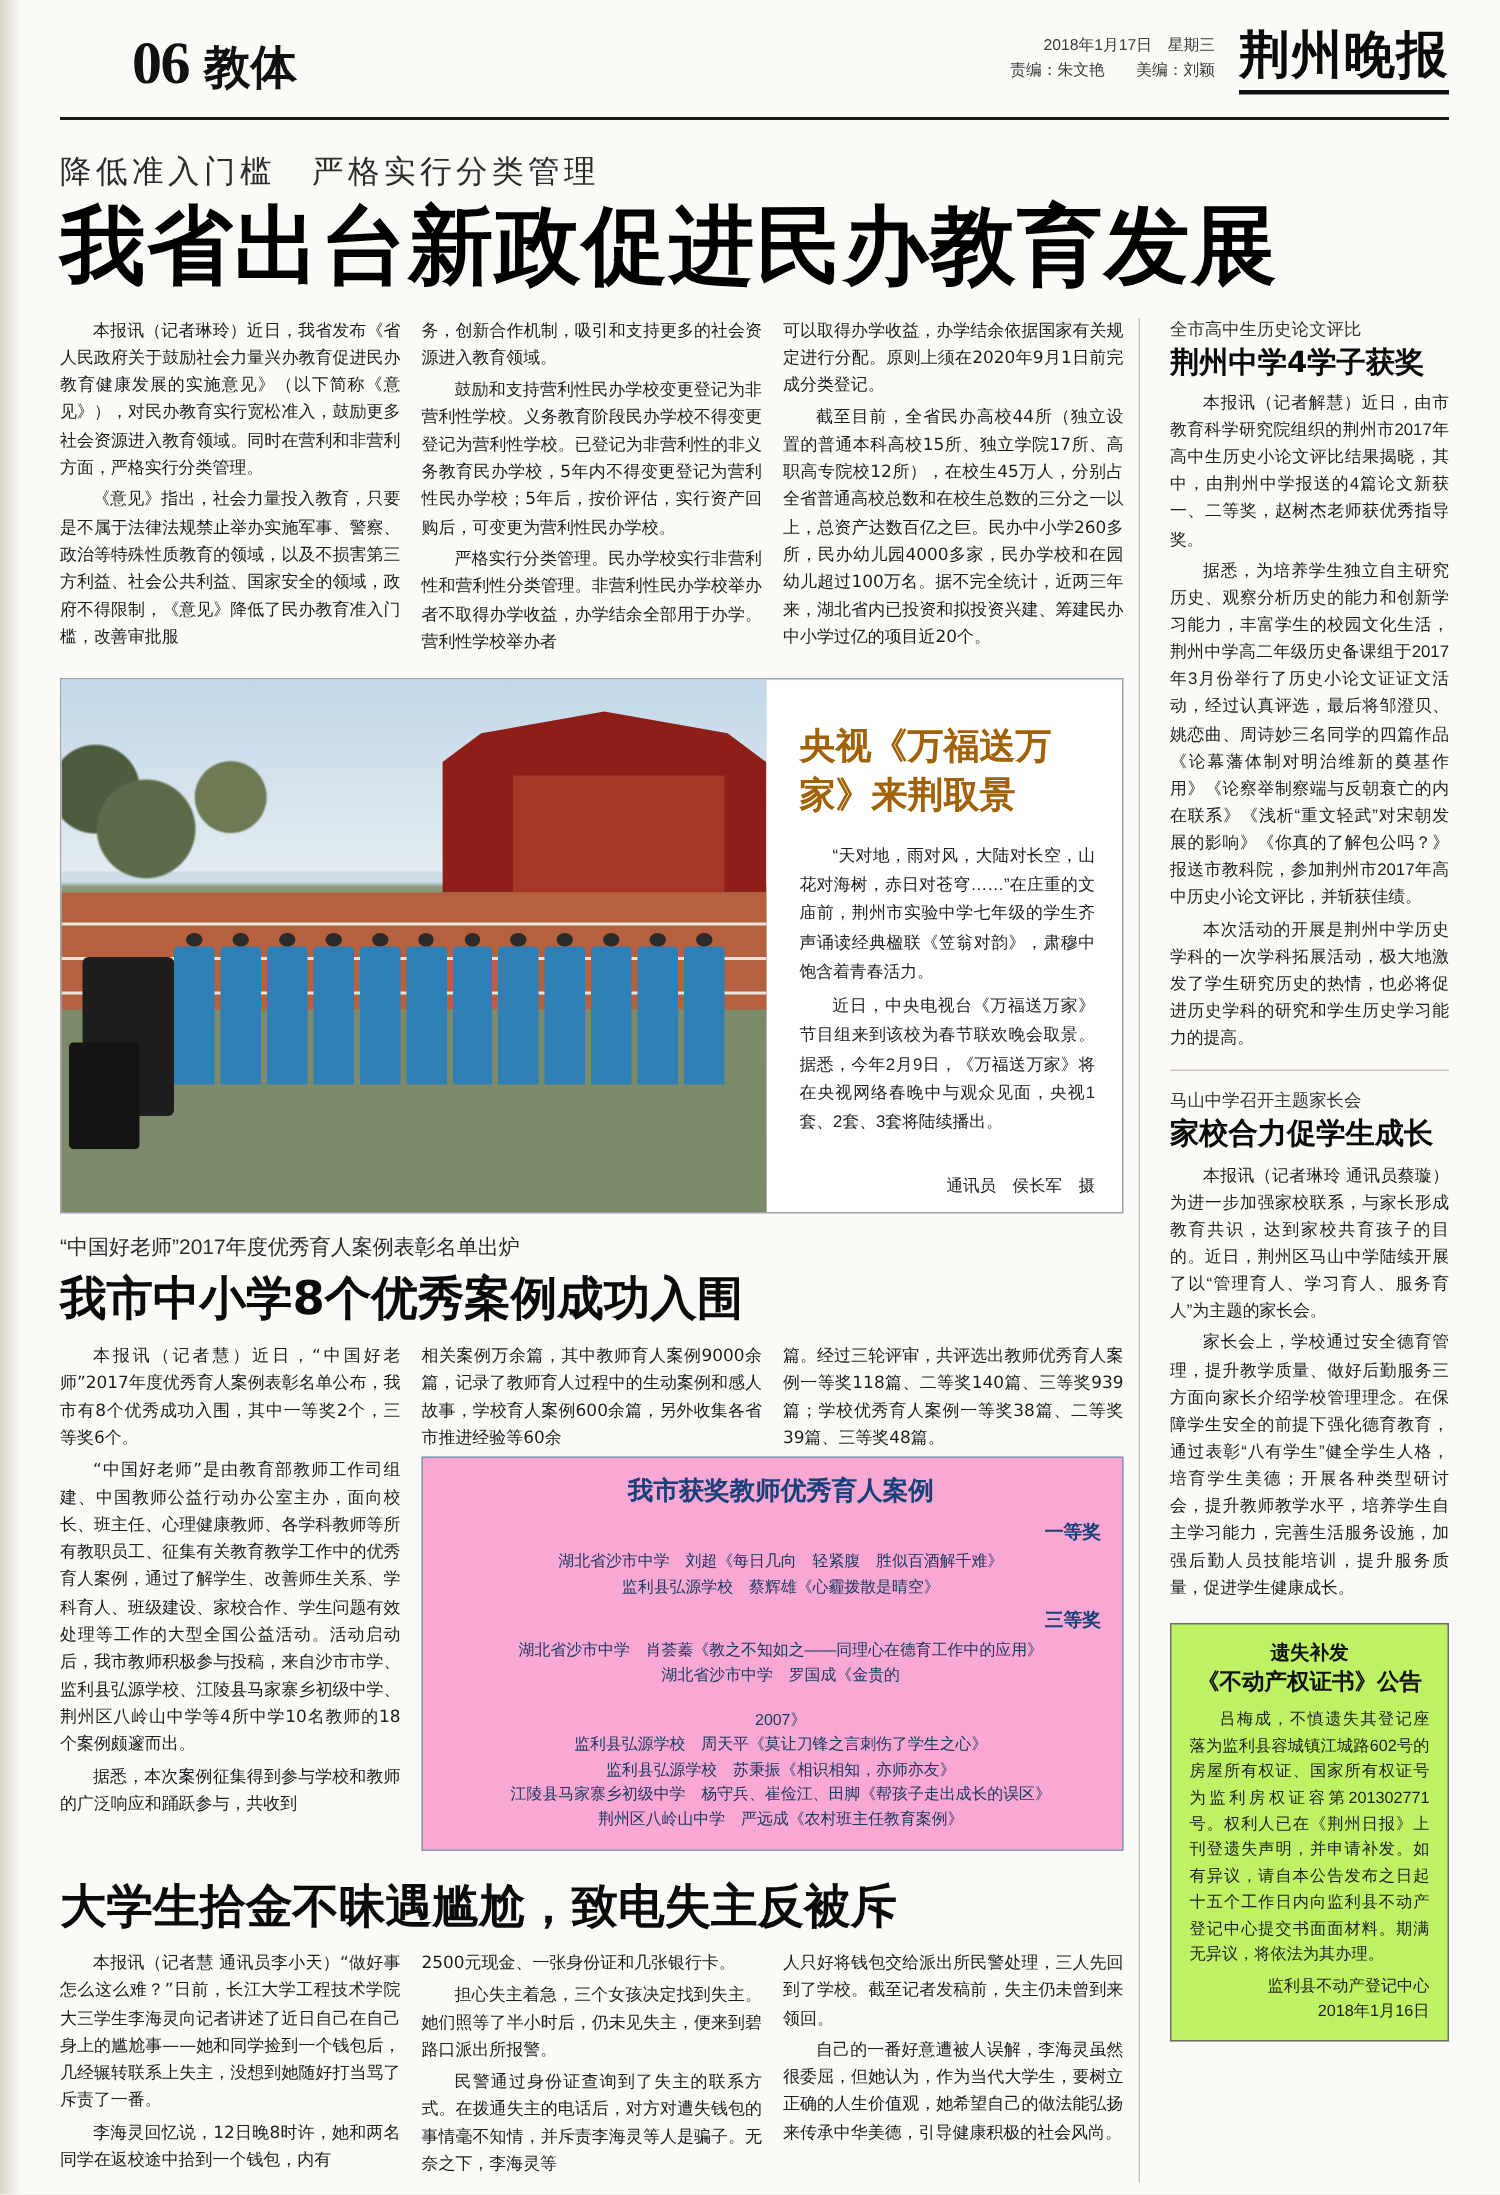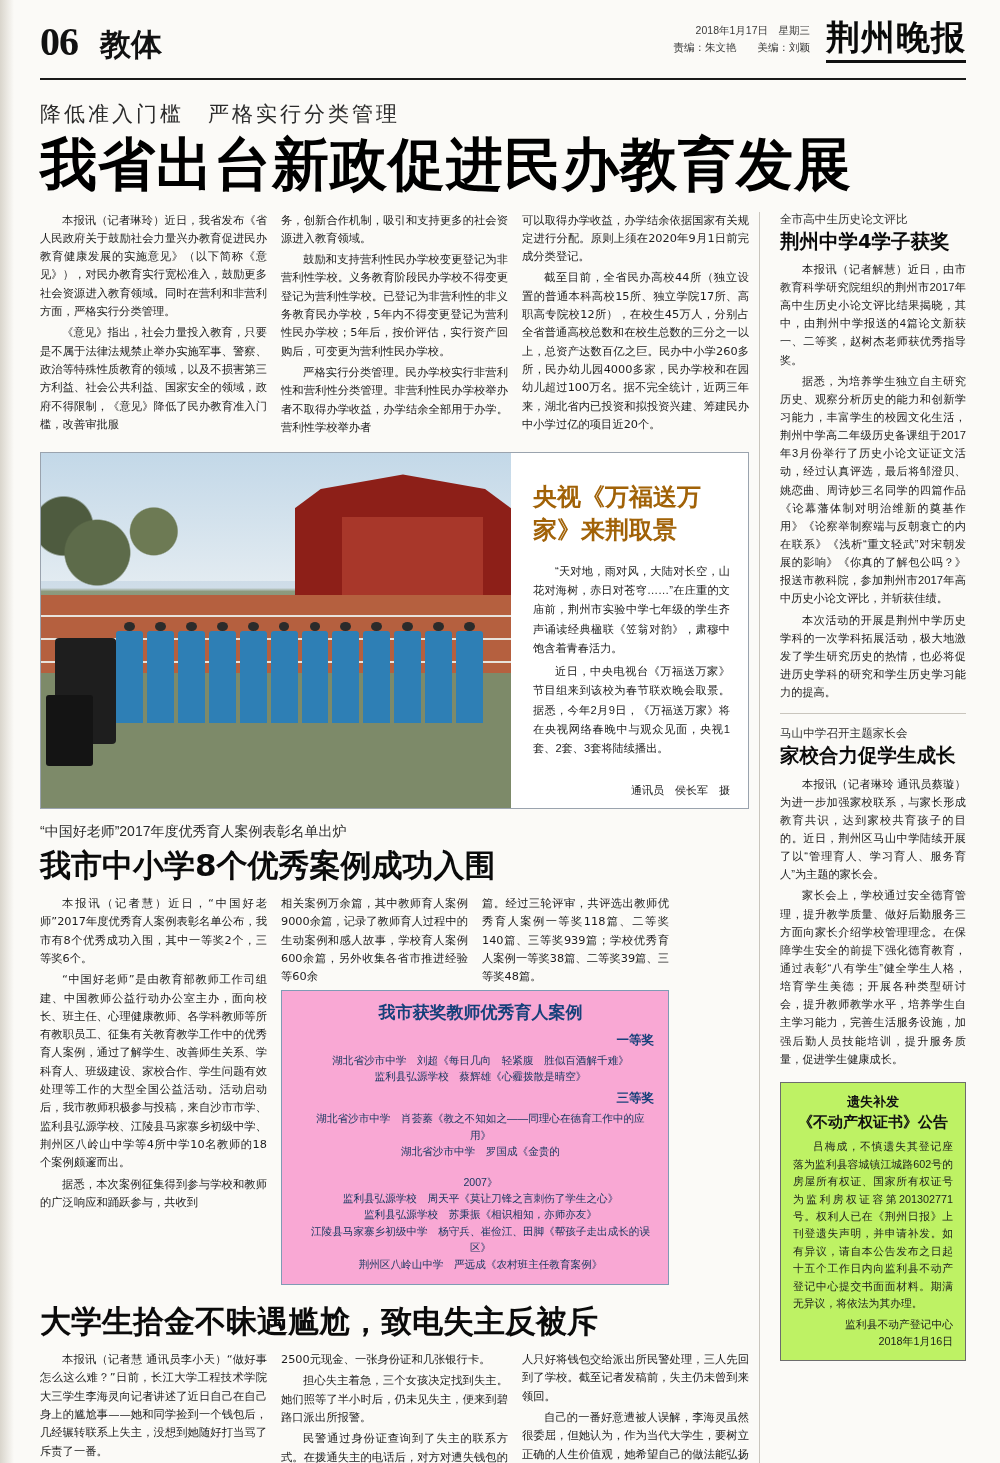--- a/index.html
+++ b/index.html
@@ -26,21 +26,21 @@
   }
   
   .masthead {
     position: relative;
     padding: 18px 34px 6px 40px;
     display: flex;
     align-items: flex-start;
     justify-content: space-between;
   }
   .folio {
-    display: flex; align-items: baseline; gap: 22px;
+    display: flex; align-items: baseline; gap: 10px; margin-left: 48px;
   }
   .folio-num {
     font-size: 40px; font-weight: bold; color: #111; letter-spacing: -1px;
     font-family: "Liberation Serif", serif;
   }
   .folio-sec {
     font-size: 31px; font-weight: bold; color: #111;
     font-family: "DejaVu Sans", sans-serif;
   }
   .masthead-right { display: flex; align-items: flex-start; gap: 16px; }
@@ -254,21 +254,21 @@
 
       <div class="sub-shoulder">“中国好老师”2017年度优秀育人案例表彰名单出炉</div>
       <div class="sub-headline">我市中小学8个优秀案例成功入围</div>
 
       <div class="cols3">
         <div class="c">
           <p class="t ind">本报讯（记者慧）近日，“中国好老师”2017年度优秀育人案例表彰名单公布，我市有8个优秀成功入围，其中一等奖2个，三等奖6个。</p>
           <p class="t ind">“中国好老师”是由教育部教师工作司组建、中国教师公益行动办公室主办，面向校长、班主任、心理健康教师、各学科教师等所有教职员工、征集有关教育教学工作中的优秀育人案例，通过了解学生、改善师生关系、学科育人、班级建设、家校合作、学生问题有效处理等工作的大型全国公益活动。活动启动后，我市教师积极参与投稿，来自沙市市学、监利县弘源学校、江陵县马家寨乡初级中学、荆州区八岭山中学等4所中学10名教师的18个案例颇邃而出。</p>
           <p class="t ind">据悉，本次案例征集得到参与学校和教师的广泛响应和踊跃参与，共收到</p>
         </div>
-        <div style="width:388px">
+        <div style="width:468px">
           <div class="cols3" style="gap:14px">
             <div class="c">
               <p class="t">相关案例万余篇，其中教师育人案例9000余篇，记录了教师育人过程中的生动案例和感人故事，学校育人案例600余篇，另外收集各省市推进经验等60余</p>
             </div>
             <div class="c">
               <p class="t">篇。经过三轮评审，共评选出教师优秀育人案例一等奖118篇、二等奖140篇、三等奖939篇；学校优秀育人案例一等奖38篇、二等奖39篇、三等奖48篇。</p>
             </div>
           </div>
 
           <div class="award-box">

